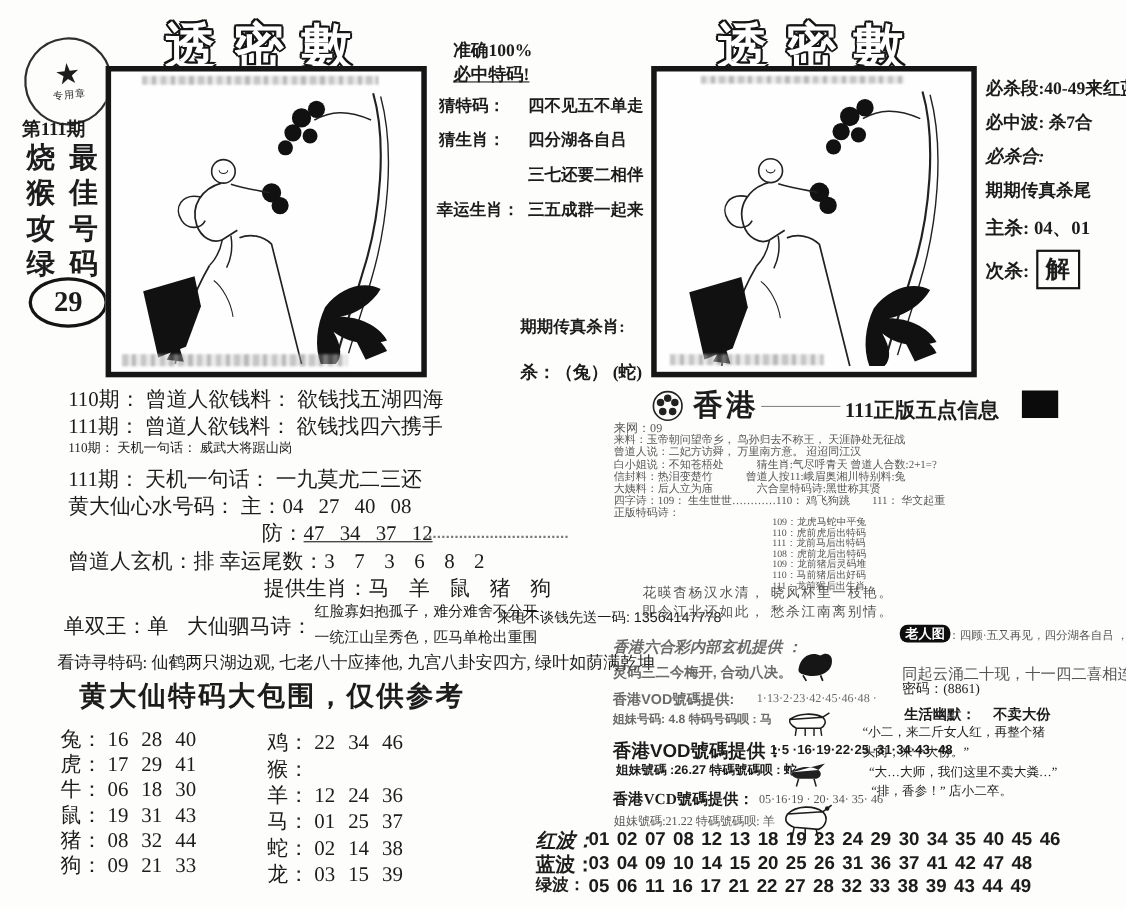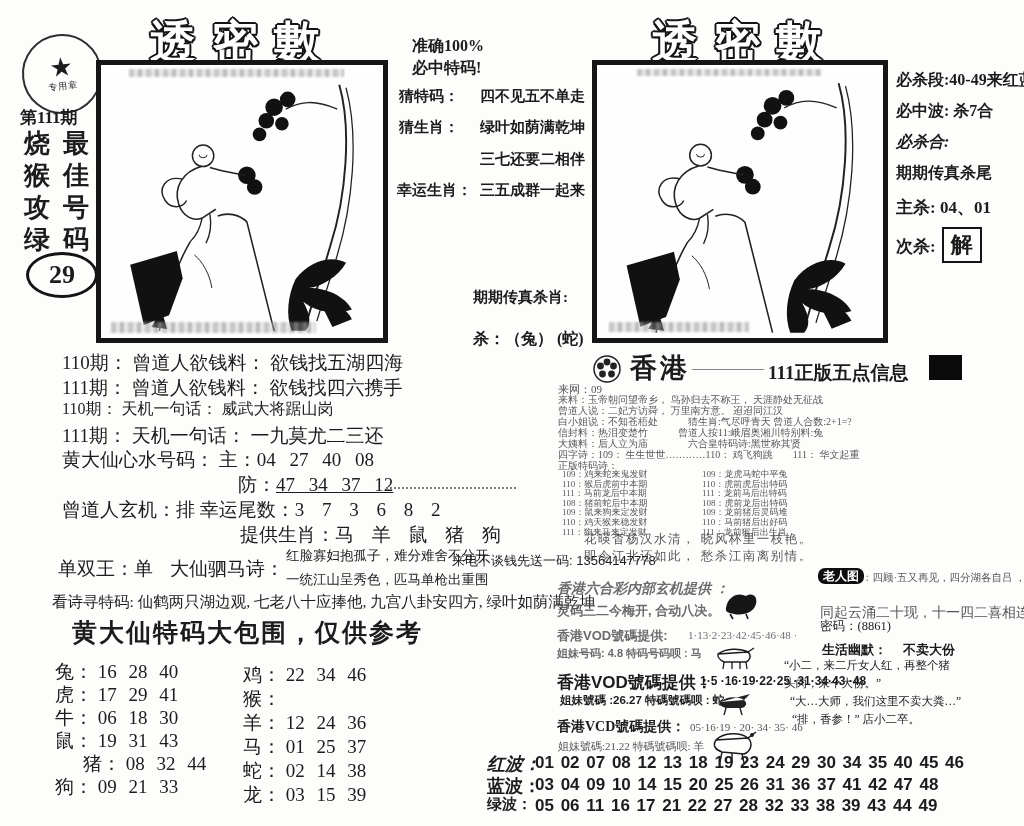--- a/index.html
+++ b/index.html
@@ -101,25 +101,25 @@
       <path d="M96,190 C104,196 112,210 114,224" fill="none" stroke="#222" stroke-width="1"></path>
       <path d="M30,200 L78,186 L84,214 L70,252 L44,262 Z" fill="#111"></path>
       <path d="M52,264 l10,-18 6,20 z" fill="#111"></path>
       <path d="M200,215 C215,195 238,190 252,198 C244,212 228,222 214,224 C232,224 250,232 258,246 C240,252 220,248 208,238 C216,252 216,262 210,268 L196,268 C190,252 192,232 200,215 Z" fill="#111"></path>
       <path d="M226,240 C240,238 252,244 258,256 l-20,8 z" fill="#111"></path>
     </svg>
     <div class="noise" style="left:12px;bottom:6px;width:140px;height:10px;"></div>
   </div>
 
   <div class="t serif b" style="left:412px;top:36px;font-size:16px;">准确100%</div>
-  <div class="t serif b" style="left:412px;top:58px;font-size:16px;">必中特码!</div>
+  <div class="t serif b" style="left:412px;top:58px;font-size:16px;text-decoration:underline;">必中特码!</div>
   <div class="t serif b" style="left:399px;top:87px;font-size:15px;">猜特码：</div>
   <div class="t serif b" style="left:480px;top:87px;font-size:15px;">四不见五不单走</div>
   <div class="t serif b" style="left:399px;top:118px;font-size:15px;">猜生肖：</div>
-  <div class="t serif b" style="left:480px;top:118px;font-size:15px;">绿叶如荫满乾坤</div>
+  <div class="t serif b" style="left:480px;top:118px;font-size:15px;">四分湖各自吕</div>
   <div class="t serif b" style="left:480px;top:150px;font-size:15px;">三七还要二相伴</div>
   <div class="t serif b" style="left:397px;top:181px;font-size:15px;">幸运生肖：</div>
   <div class="t serif b" style="left:480px;top:181px;font-size:15px;">三五成群一起来</div>
   <div class="t serif b" style="left:473px;top:288px;font-size:15px;">期期传真杀肖:</div>
   <div class="t serif b" style="left:473px;top:310px;font-size:16px;margin-top:19px;">杀：（兔） (蛇)</div>
 
   <div class="t serif b" style="left:896px;top:70px;font-size:16px;">必杀段:40-49来红蓝</div>
   <div class="t serif b" style="left:896px;top:101px;font-size:16px;">必中波: 杀7合</div>
   <div class="t serif b" style="left:896px;top:132px;font-size:16px;font-style:italic;">必杀合:</div>
   <div class="t serif b" style="left:896px;top:163px;font-size:16px;">期期传真杀尾</div>
@@ -127,21 +127,21 @@
   <div class="t serif b" style="left:896px;top:227px;font-size:17px;">
     <span>次杀:</span><span class="kbox">解</span>
   </div>
 
   <div class="t serif" style="left:62px;top:350px;font-size:19px;">
     <span>110期：</span> <span>曾道人欲钱料：</span> <span>欲钱找五湖四海</span>
   </div>
   <div class="t serif" style="left:62px;top:375px;font-size:19px;">
     <span>111期：</span> <span>曾道人欲钱料：</span> <span>欲钱找四六携手</span>
   </div>
-  <div class="t serif" style="left:62px;top:399px;font-size:16px;">
+  <div class="t serif" style="left:62px;top:399px;font-size:12px;">
     <span>110期：</span> <span>天机一句话：</span> <span>威武大将踞山岗</span>
   </div>
   <div class="t serif" style="left:62px;top:423px;font-size:19px;">
     <span>111期：</span> <span>天机一句话：</span> <span>一九莫尤二三还</span>
   </div>
   <div class="t serif" style="left:62px;top:447px;font-size:19px;">
     <span>黄大仙心水号码：</span> <span>主：</span><span style="word-spacing:9px;">04 27 40 08</span>
   </div>
   <div class="t serif" style="left:238px;top:472px;font-size:19px;">
     <span>防：</span><span class="u" style="word-spacing:9px;">47 34 37 12</span>
@@ -161,21 +161,21 @@
   <div class="t sans" style="left:452px;top:552px;font-size:13px;">来电不谈钱先送一码: 13564147778</div>
   <div class="t serif" style="left:52px;top:592px;font-size:15.5px;">
     <span>看诗寻特码:</span> <span>仙鹤两只湖边观, 七老八十应捧他, 九宫八卦安四方, 绿叶如荫满乾坤</span>
   </div>
   <div class="t sans b" style="left:72px;top:616px;font-size:25px;letter-spacing:2px;">黄大仙特码大包围，仅供参考</div>
 
   <div class="t serif" style="left:55px;top:659px;font-size:19px;text-align:right;"><span>兔：</span> <span style="word-spacing:7px;">16 28 40</span></div>
   <div class="t serif" style="left:55px;top:682px;font-size:19px;"><span>虎：</span> <span style="word-spacing:7px;">17 29 41</span></div>
   <div class="t serif" style="left:55px;top:705px;font-size:19px;"><span>牛：</span> <span style="word-spacing:7px;">06 18 30</span></div>
   <div class="t serif" style="left:55px;top:728px;font-size:19px;"><span>鼠：</span> <span style="word-spacing:7px;">19 31 43</span></div>
-  <div class="t serif" style="left:55px;top:751px;font-size:19px;margin-left:28px;"><span>猪：</span> <span style="word-spacing:7px;">08 32 44</span></div>
+  <div class="t serif" style="left:55px;top:751px;font-size:19px;"><span>猪：</span> <span style="word-spacing:7px;">08 32 44</span></div>
   <div class="t serif" style="left:55px;top:774px;font-size:19px;"><span>狗：</span> <span style="word-spacing:7px;">09 21 33</span></div>
   <div class="t serif" style="left:243px;top:662px;font-size:19px;"><span>鸡：</span> <span style="word-spacing:7px;">22 34 46</span></div>
   <div class="t serif" style="left:243px;top:686px;font-size:19px;"><span>猴：</span> <span style="word-spacing:7px;"></span></div>
   <div class="t serif" style="left:243px;top:710px;font-size:19px;"><span>羊：</span> <span style="word-spacing:7px;">12 24 36</span></div>
   <div class="t serif" style="left:243px;top:734px;font-size:19px;"><span>马：</span> <span style="word-spacing:7px;">01 25 37</span></div>
   <div class="t serif" style="left:243px;top:758px;font-size:19px;"><span>蛇：</span> <span style="word-spacing:7px;">02 14 38</span></div>
   <div class="t serif" style="left:243px;top:782px;font-size:19px;"><span>龙：</span> <span style="word-spacing:7px;">03 15 39</span></div>
 
   <svg class="t" style="left:592px;top:354px;" width="30" height="30" viewBox="0 0 30 30">
     <circle cx="15" cy="15" r="13" fill="none" stroke="#222" stroke-width="1.5"></circle>
@@ -192,29 +192,20 @@
 
   <div class="t serif smudge" style="left:558px;top:382px;font-size:11px;">来网：09</div>
   <div class="t serif smudge" style="left:558px;top:393px;font-size:10px;">来料：玉帝朝问望帝乡，  鸟孙归去不称王，  天涯静处无征战</div>
   <div class="t serif smudge" style="left:558px;top:404px;font-size:10px;">曾道人说：二妃方访舜，  万里南方意。 迢迢同江汉</div>
   <div class="t serif smudge" style="left:558px;top:415px;font-size:10px;">白小姐说：不知苍梧处　　　猜生肖:气尽呼青天 曾道人合数:2+1=?</div>
   <div class="t serif smudge" style="left:558px;top:426px;font-size:10px;">信封料：热泪变楚竹　　　曾道人按11:峨眉奥湘川特别料:兔</div>
   <div class="t serif smudge" style="left:558px;top:437px;font-size:10px;">大姨料：后人立为庙　　　　六合皇特码诗:黑世称其贤</div>
   <div class="t serif smudge" style="left:558px;top:448px;font-size:10px;">四字诗：109： 生生世世…………110： 鸡飞狗跳　　111： 华文起重</div>
   <div class="t serif smudge" style="left:558px;top:459px;font-size:10px;">正版特码诗：</div>
 
-  <div class="t serif smudge" style="left:562px;top:470px;font-size:9px;line-height:9.6px;">
-    <div>109：鸡来蛇来鬼发财</div>
-    <div>110：猴后虎前中本期</div>
-    <div>111：马前龙后中本期</div>
-    <div>108：猪前蛇后中本期</div>
-    <div>109：鼠来狗来定发财</div>
-    <div>110：鸡天猴来稳发财</div>
-    <div>111：狗来马来定发财</div>
-  </div>
   <div class="t serif smudge" style="left:702px;top:470px;font-size:9px;line-height:9.6px;">
     <div>109：龙虎马蛇中平兔</div>
     <div>110：虎前虎后出特码</div>
     <div>111：龙前马后出特码</div>
     <div>108：虎前龙后出特码</div>
     <div>109：龙前猪后灵码堆</div>
     <div>110：马前猪后出好码</div>
     <div>111：龙前猴后出生肖</div>
   </div>
 

